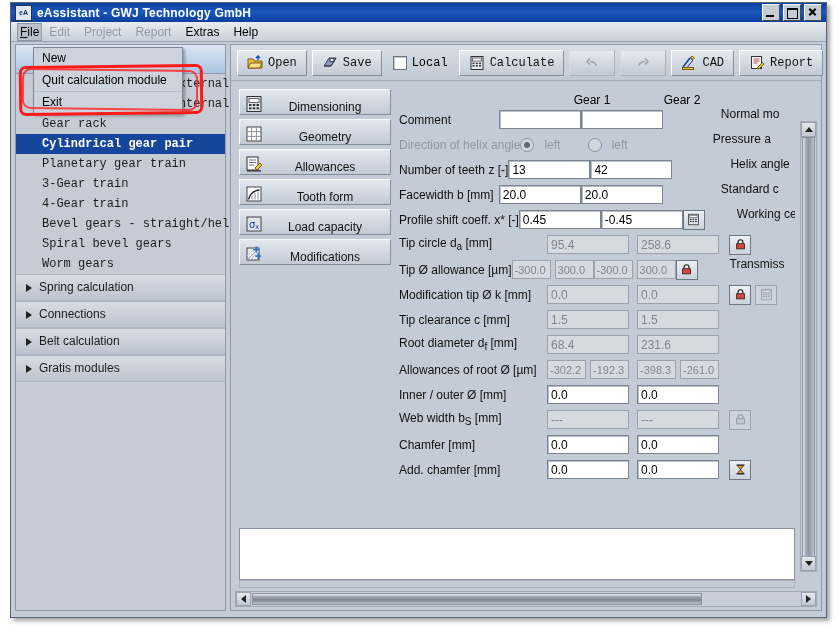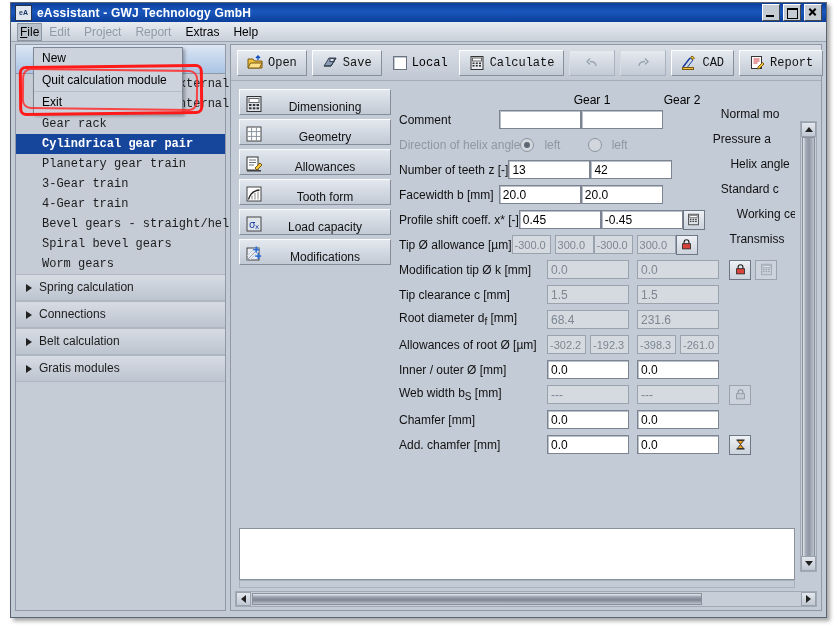--- a/index.html
+++ b/index.html
@@ -445,20 +445,37 @@
                       <rect x="3.5" y="9.6" width="2" height="1.5"></rect>
                       <rect x="6.8" y="9.6" width="2" height="1.5"></rect>
                       <rect x="10" y="9.6" width="2" height="1.5"></rect>
                     </g>
                   </svg>
               </span>
             </div>
             <div class="rlab" style="width:110px;padding-left:32px;">Working ce</div>
           </div>
 
+          <div class="row">
+            <div class="lab">Tip circle d<sub>a</sub> [mm]</div>
+            <div class="cell">
+                <div class="fld ro">95.4</div>
+              </div>
+            <div class="cell">
+                <div class="fld ro">258.6</div>
+              </div>
+            <div style="width:26px;display:flex;justify-content:center;">
+              <span class="icobox">
+                <svg width="13" height="13" viewBox="0 0 16 16">
+                    <path d="M5 7V5.2a3 3 0 016 0V7" stroke="#222" fill="none" stroke-width="1.4"></path>
+                    <rect x="3.2" y="7" width="9.6" height="6.4" fill="#d8443b" stroke="#222"></rect>
+                  </svg>
+              </span>
+            </div>
+          </div>
 
           <div class="row">
             <div class="lab">Tip Ø allowance [µm]</div>
             <div class="cell">
                 <div class="fld ro half">-300.0</div>
                 <div class="fld ro half">300.0</div>
               </div>
             <div class="cell">
                 <div class="fld ro half">-300.0</div>
                 <div class="fld ro half">300.0</div>

